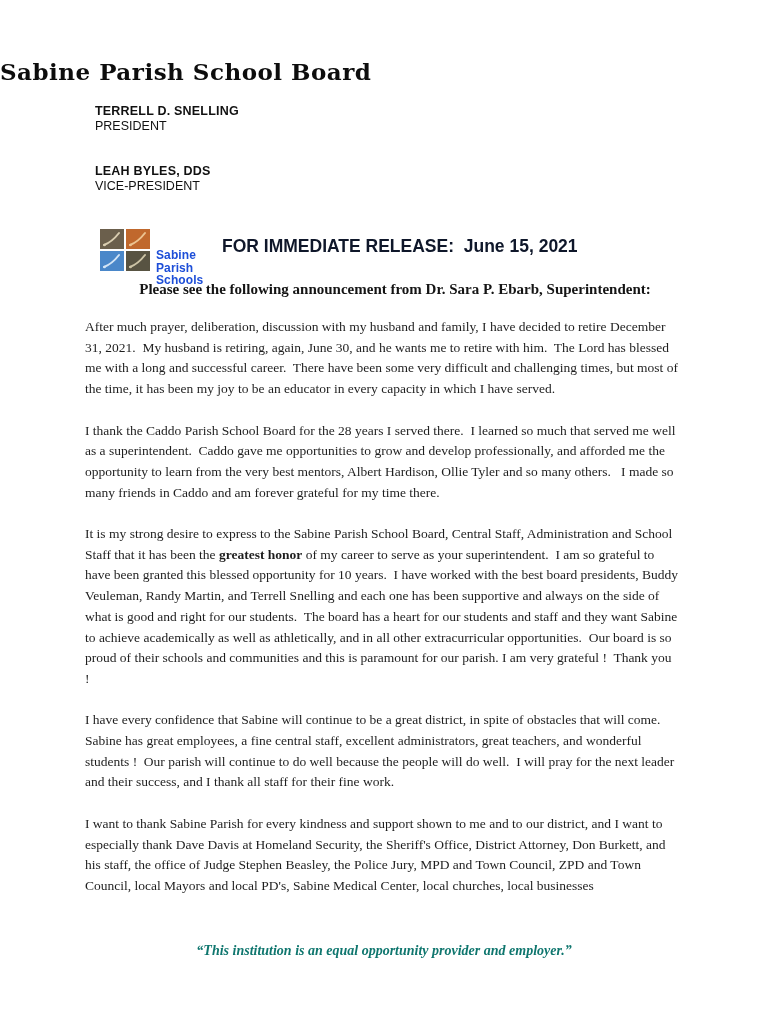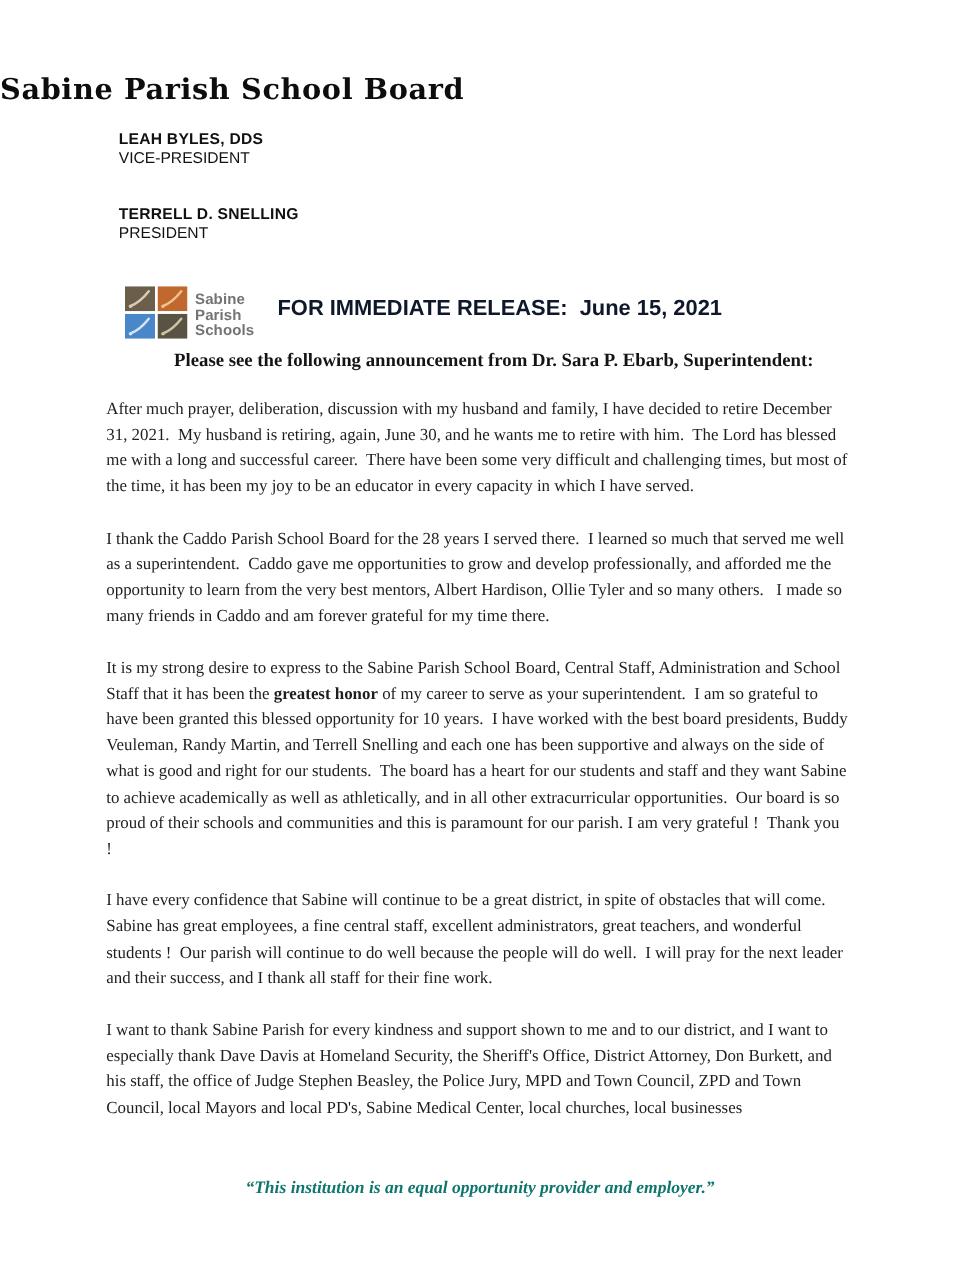--- a/index.html
+++ b/index.html
@@ -116,26 +116,26 @@
 </style>
 </head>
 <body>
 
 <div class="page">
 
   <h1 class="doc-title">Sabine Parish School Board</h1>
 
   <div class="officers">
       <div class="officer-block">
+        <div class="officer-name">TERRELL D. SNELLING</div>
+        <div class="officer-role">PRESIDENT</div>
+      </div>
+      <div class="officer-block">
         <div class="officer-name">LEAH BYLES, DDS</div>
         <div class="officer-role">VICE-PRESIDENT</div>
-      </div>
-      <div class="officer-block">
-        <div class="officer-name">TERRELL D. SNELLING</div>
-        <div class="officer-role">PRESIDENT</div>
       </div>
     </div>
 
 
 
   <div class="logo">
     <div class="logo-squares">
         <div class="logo-square">
           <svg width="24" height="20" viewBox="0 0 24 20">
             <rect width="24" height="20" fill="#6b5f4c"></rect>
@@ -158,21 +158,21 @@
           </svg>
         </div>
         <div class="logo-square">
           <svg width="24" height="20" viewBox="0 0 24 20">
             <rect width="24" height="20" fill="#585342"></rect>
             <path d="M4 16 Q 12 13 19 4" stroke="#cdc4a6" stroke-width="2" fill="none" stroke-linecap="round"></path>
             <circle cx="4.5" cy="16" r="1.3" fill="#cdc4a6"></circle>
           </svg>
         </div>
       </div>
-    <div class="logo-text" style="color: #737373;">
+    <div class="logo-text" style="color: #1d4ed8; margin-top: 16px;">
         <div>Sabine</div>
         <div>Parish</div>
         <div>Schools</div>
       </div>
   </div>
 
   <div class="release">FOR IMMEDIATE RELEASE:  June 15, 2021</div>
 
   <div class="announce">Please see the following announcement from Dr. Sara P. Ebarb, Superintendent:</div>
 

